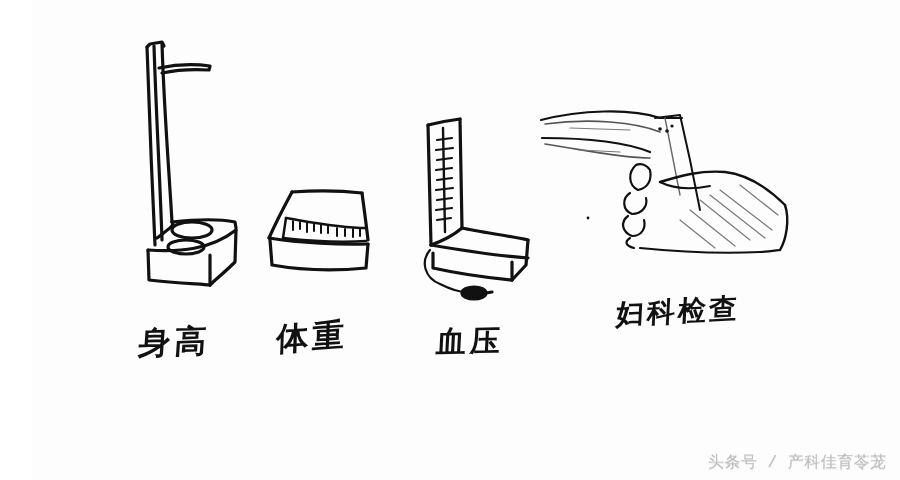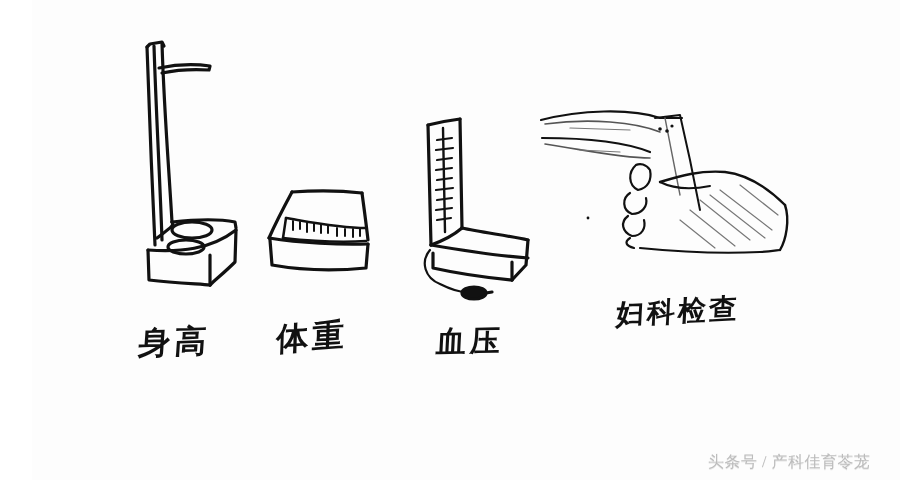--- a/index.html
+++ b/index.html
@@ -6,21 +6,21 @@
   body { width:900px; height:480px; background:#ffffff; position:relative; overflow:hidden; font-family:"DejaVu Sans", sans-serif; }
   .canvas { position:absolute; left:0; top:0; width:900px; height:480px; }
   .bg-left { position:absolute; left:0; top:0; width:32px; height:480px; background:#ffffff; }
   .bg-main { position:absolute; left:32px; top:0; width:868px; height:480px; background:#fdfdfd; }
   svg { position:absolute; left:0; top:0; }
   .label { position:absolute; color:#111; font-family:"DejaVu Sans", sans-serif; font-weight:bold; letter-spacing:4px; transform-origin:left top; }
   .lbl-height { left:140px; top:322px; font-size:32px; transform:rotate(-2deg) skewX(-6deg); }
   .lbl-weight { left:277px; top:318px; font-size:32px; transform:rotate(-4deg) skewX(-6deg); }
   .lbl-bp { left:437px; top:322px; font-size:30px; transform:rotate(-1deg) skewX(-4deg); }
   .lbl-gyn { left:617px; top:296px; font-size:28px; transform:rotate(-3deg) skewX(-6deg); letter-spacing:3px; }
-  .watermark { position:absolute; left:708px; top:452px; font-size:16px; color:#bcbcbc; font-family:Liberation Serif, serif; letter-spacing:0.5px; text-shadow:0 1px 0 #e8e8e8; }
+  .watermark { position:absolute; left:708px; top:452px; font-size:16px; color:#bcbcbc; font-family:Liberation Mono, monospace; letter-spacing:0.5px; text-shadow:0 1px 0 #e8e8e8; }
 </style>
 </head>
 <body>
 
 <div class="canvas">
   <div class="bg-left"></div>
   <div class="bg-main"></div>
 
   <svg width="900" height="480" viewBox="0 0 900 480">
     <g fill="none" stroke="#111" stroke-width="3.2" stroke-linecap="round" stroke-linejoin="round">

